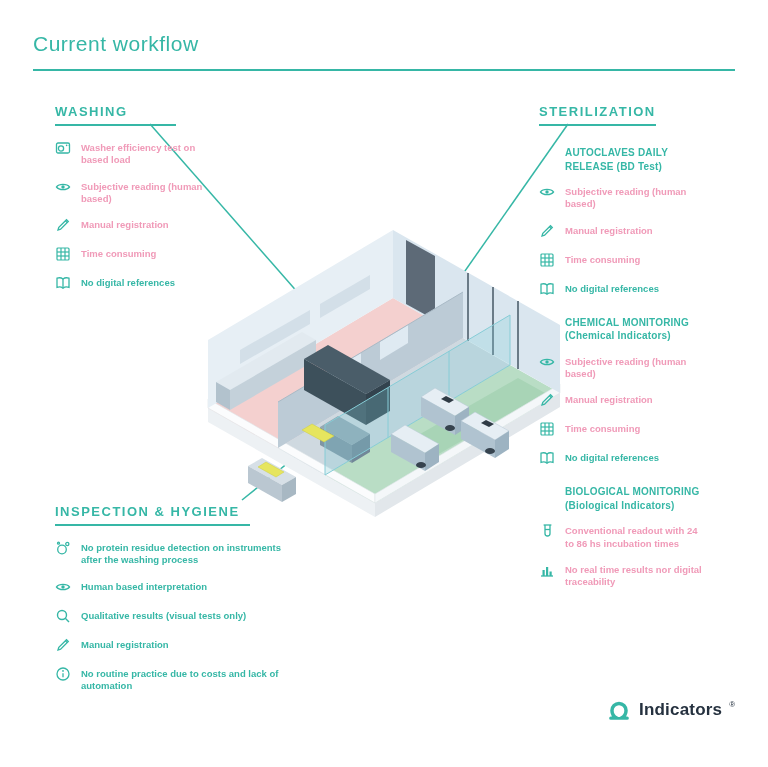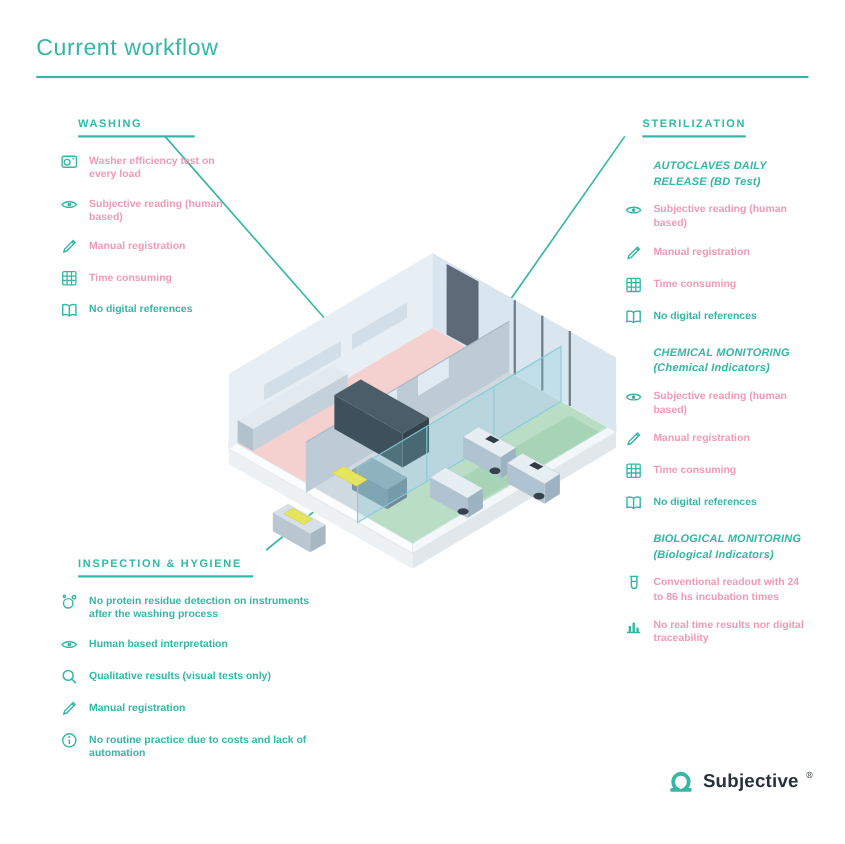--- a/index.html
+++ b/index.html
@@ -20,41 +20,41 @@
   }
   .rule{
     position:absolute;left:33px;top:69px;width:702px;height:2px;
     background:var(--teal);
   }
   .connectors{position:absolute;left:0;top:0;pointer-events:none;}
   .connectors line{stroke:var(--teal);stroke-width:1.5;}
 
   .section{position:absolute;}
   .sec-h{
-    margin:0 0 14px 16px;font-size:10px;font-weight:bold;color:var(--teal);
+    margin:0 0 14px 0;font-size:13px;font-weight:bold;color:var(--teal);
     letter-spacing:1.5px;display:inline-block;
     border-bottom:2px solid var(--teal);padding-bottom:5px;
   }
   #washing{left:55px;top:102px;width:195px;}
   #washing .sec-h{padding-right:48px;}
-  #sterilization{left:568px;top:102px;width:180px;}
+  #sterilization{left:539px;top:102px;width:180px;}
   #sterilization .sec-h{margin-bottom:6px;}
   #inspection{left:55px;top:502px;width:260px;}
   #inspection .sec-h{padding-right:10px;}
 
   .item{display:flex;align-items:flex-start;gap:9px;margin-bottom:12px;}
   .icon{flex:0 0 17px;width:17px;height:17px;color:var(--teal);}
   .icon svg{width:16px;height:16px;display:block;}
   .text{font-size:9.5px;line-height:1.3;padding-top:2px;max-width:140px;font-weight:bold;}
   #inspection .text{max-width:210px;}
   .tone-pink{color:var(--pink);}
   .tone-teal{color:var(--teal);}
   .group-title{
     font-size:10px;font-weight:bold;color:var(--teal);
-    margin:18px 0 11px 26px;line-height:1.35;max-width:145px;letter-spacing:.2px;font-style:italic;
+    margin:18px 0 11px 26px;line-height:1.35;max-width:145px;letter-spacing:.2px;
   }
   #sterilization .group-wrap > .group-title:first-child{margin-top:14px;}
 
   #room{position:absolute;left:200px;top:220px;width:362px;height:310px;}
 
   .logo{position:absolute;left:606px;top:697px;display:flex;align-items:center;gap:7px;}
   .logo svg{width:26px;height:26px;color:var(--teal);}
   .brand{font-size:17px;font-weight:bold;color:var(--dark);letter-spacing:.2px;}
   .reg{font-size:8px;color:var(--dark);position:relative;top:-6px;}
 </style>
@@ -165,21 +165,21 @@
   <div class="items">
       <div class="item">
         <span class="icon">
           <svg viewBox="0 0 16 16" fill="none" stroke="currentColor" stroke-width="1.3">
             <rect x="1.5" y="3" width="13" height="10" rx="1.5"></rect>
             <circle cx="6" cy="8.5" r="2.6"></circle>
             <circle cx="11.6" cy="5.4" r="0.8" fill="currentColor" stroke="none"></circle>
             <circle cx="13.2" cy="5.4" r="0.4" fill="currentColor" stroke="none"></circle>
           </svg>
         </span>
-        <span class="text tone-pink">Washer efficiency test on every load</span>
+        <span class="text tone-pink">Washer efficiency test on based load</span>
       </div>
       <div class="item">
         <span class="icon">
           <svg viewBox="0 0 16 16" fill="none" stroke="currentColor" stroke-width="1.3">
             <path d="M1.5 8 C4 4.6 12 4.6 14.5 8 C12 11.4 4 11.4 1.5 8 Z"></path>
             <circle cx="8" cy="8" r="1.7" fill="currentColor" stroke="none"></circle>
           </svg>
         </span>
         <span class="text tone-pink">Subjective reading (human based)</span>
       </div>
@@ -380,15 +380,15 @@
         </span>
         <span class="text tone-teal">No routine practice due to costs and lack of automation</span>
       </div>
     </div>
 </div>
 
 <div class="logo">
   <svg viewBox="0 0 24 24">
     <path d="M4.5 19.5 H9.8 C7.2 18 5.5 15.4 5.5 12.4 A6.5 6.5 0 0 1 18.5 12.4 C18.5 15.4 16.8 18 14.2 19.5 H19.5" fill="none" stroke="currentColor" stroke-width="3.2" stroke-linecap="round"></path>
   </svg>
-  <span class="brand">Subjective</span>
+  <span class="brand">Indicators</span>
   <span class="reg">®</span>
 </div>
 
 </body></html>

